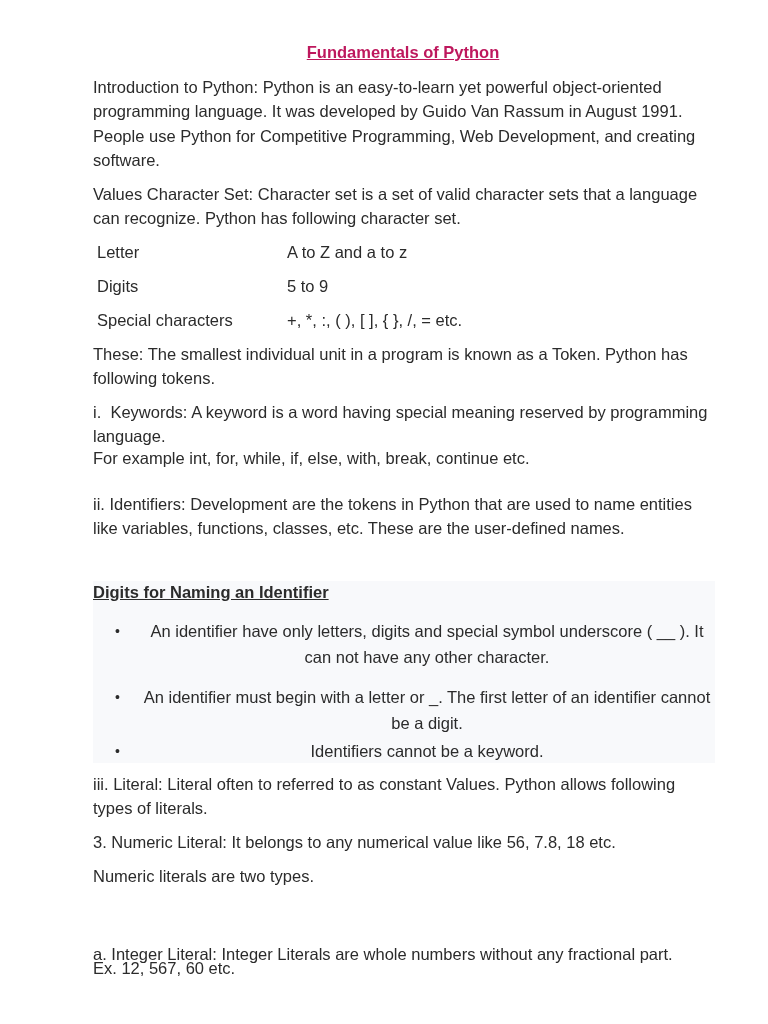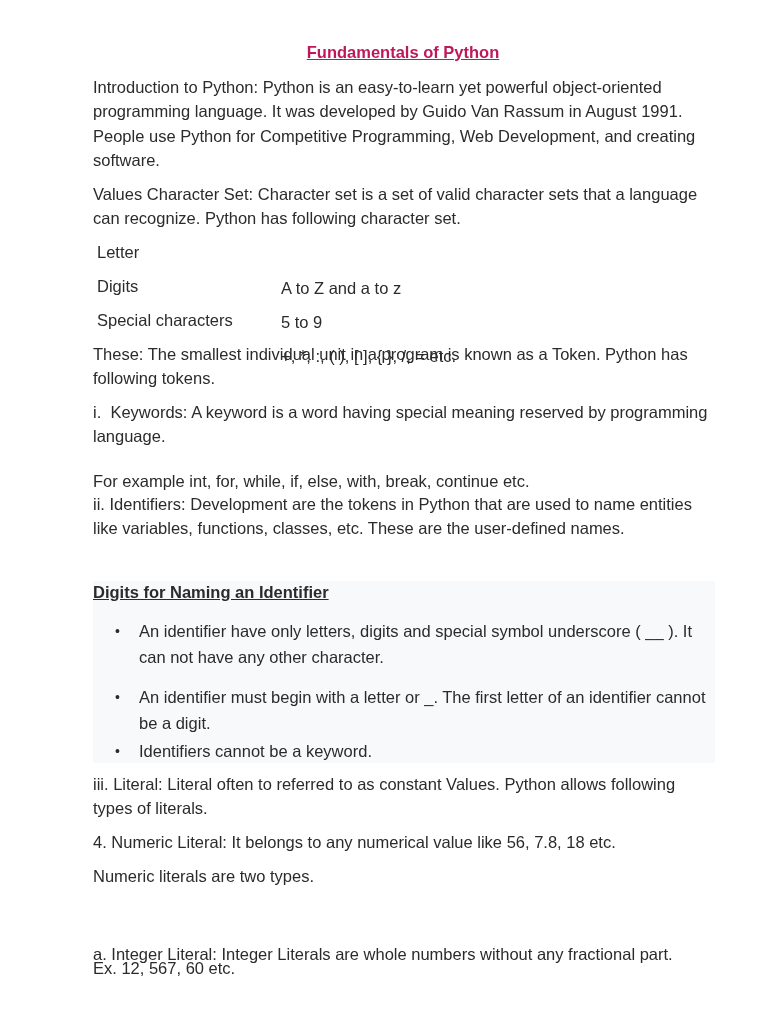--- a/index.html
+++ b/index.html
@@ -10,28 +10,28 @@
   }
   .page { position: absolute; left: 93px; top: 0; width: 622px; }
   .title {
     position: absolute; left: 0; top: 43px; width: 620px; text-align: center;
     font-weight: bold; text-decoration: underline; font-size: 16.5px; color: #be185d;
   }
   .p { position: absolute; left: 0; width: 622px; line-height: 24.3px; margin: 0; }
   .p b { font-weight: normal; }
   .row { position: absolute; left: 0; width: 622px; line-height: 24px; }
   .row .k { position: absolute; left: 4px; }
-  .row .v { position: absolute; left: 188px; margin-top: 36px; }
+  .row .v { position: absolute; left: 194px; }
   .rules-box { position: absolute; left: 0; top: 581px; width: 622px; height: 182px; background: #f8f9fb; }
   .rules-head {
     position: absolute; left: 0; top: 580px; font-weight: bold; text-decoration: underline; line-height: 24px;
   }
   .bullet { position: absolute; left: 0; width: 622px; }
   .bullet .dot { position: absolute; left: 22px; font-size: 14px; }
-  .bullet .txt { position: absolute; left: 46px; width: 576px; line-height: 26px; }
+  .bullet .txt { position: absolute; left: 46px; width: 576px; line-height: 26px; text-align: center; }
 </style>
 </head>
 <body>
 
 <div class="page">
   <div class="title">Fundamentals of Python</div>
 
   <p class="p" style="top:75px"><b>Introduction to Python:</b><span> Python is an easy-to-learn yet powerful object-oriented programming language. It was developed by Guido Van Rassum in August 1991. People use Python for Competitive Programming, Web Development, and creating software.</span></p>
 
   <p class="p" style="top:182px"><b>Values Character Set:</b><span> Character set is a set of valid character sets that a language can recognize. Python has following character set.</span></p>
@@ -46,21 +46,21 @@
   </div>
   <div class="row" style="top:308px">
     <span class="k">Special characters</span>
     <span class="v">+, *, :, ( ), [ ], { }, /, = etc.</span>
   </div>
 
   <p class="p" style="top:342px"><b>These:</b><span> The smallest individual unit in a program is known as a Token. Python has following tokens.</span></p>
 
   <p class="p" style="top:400px"><span style="white-space:pre">i.  </span><b>Keywords:</b><span> A keyword is a word having special meaning reserved by programming language.</span></p>
 
-  <p class="p" style="top:469px">For example int, for, while, if, else, with, break, continue etc.</p>
+  <p class="p" style="top:446px">For example int, for, while, if, else, with, break, continue etc.</p>
 
   <p class="p" style="top:492px"><span style="white-space:pre">ii. </span><b>Identifiers:</b><span> Development are the tokens in Python that are used to name entities like variables, functions, classes, etc. These are the user-defined names.</span></p>
 
   <div class="rules-box"></div>
   <div class="rules-head">Digits for Naming an Identifier</div>
 
   <div class="bullet" style="top:618px">
     <span class="dot" style="top:5px">•</span>
     <span class="txt">An identifier have only letters, digits and special symbol underscore ( __ ). It can not have any other character.</span>
   </div>
@@ -68,18 +68,18 @@
     <span class="dot" style="top:5px">•</span>
     <span class="txt">An identifier must begin with a letter or _. The first letter of an identifier cannot be a digit.</span>
   </div>
   <div class="bullet" style="top:738px">
     <span class="dot" style="top:5px">•</span>
     <span class="txt">Identifiers cannot be a keyword.</span>
   </div>
 
   <p class="p" style="top:772px"><b>iii. Literal:</b><span> Literal often to referred to as constant Values. Python allows following types of literals.</span></p>
 
-  <p class="p" style="top:830px"><b>4. Numeric Literal:</b><span> It belongs to any numerical value like 56, 7.8, 18 etc.</span></p>
+  <p class="p" style="top:830px"><b>3. Numeric Literal:</b><span> It belongs to any numerical value like 56, 7.8, 18 etc.</span></p>
 
   <p class="p" style="top:864px">Numeric literals are two types.</p>
   <p class="p" style="top:942px">a. Integer Literal: Integer Literals are whole numbers without any fractional part.</p>
   <p class="p" style="top:956px">Ex. 12, 567, 60 etc.</p>
 </div>
 
 </body></html>

